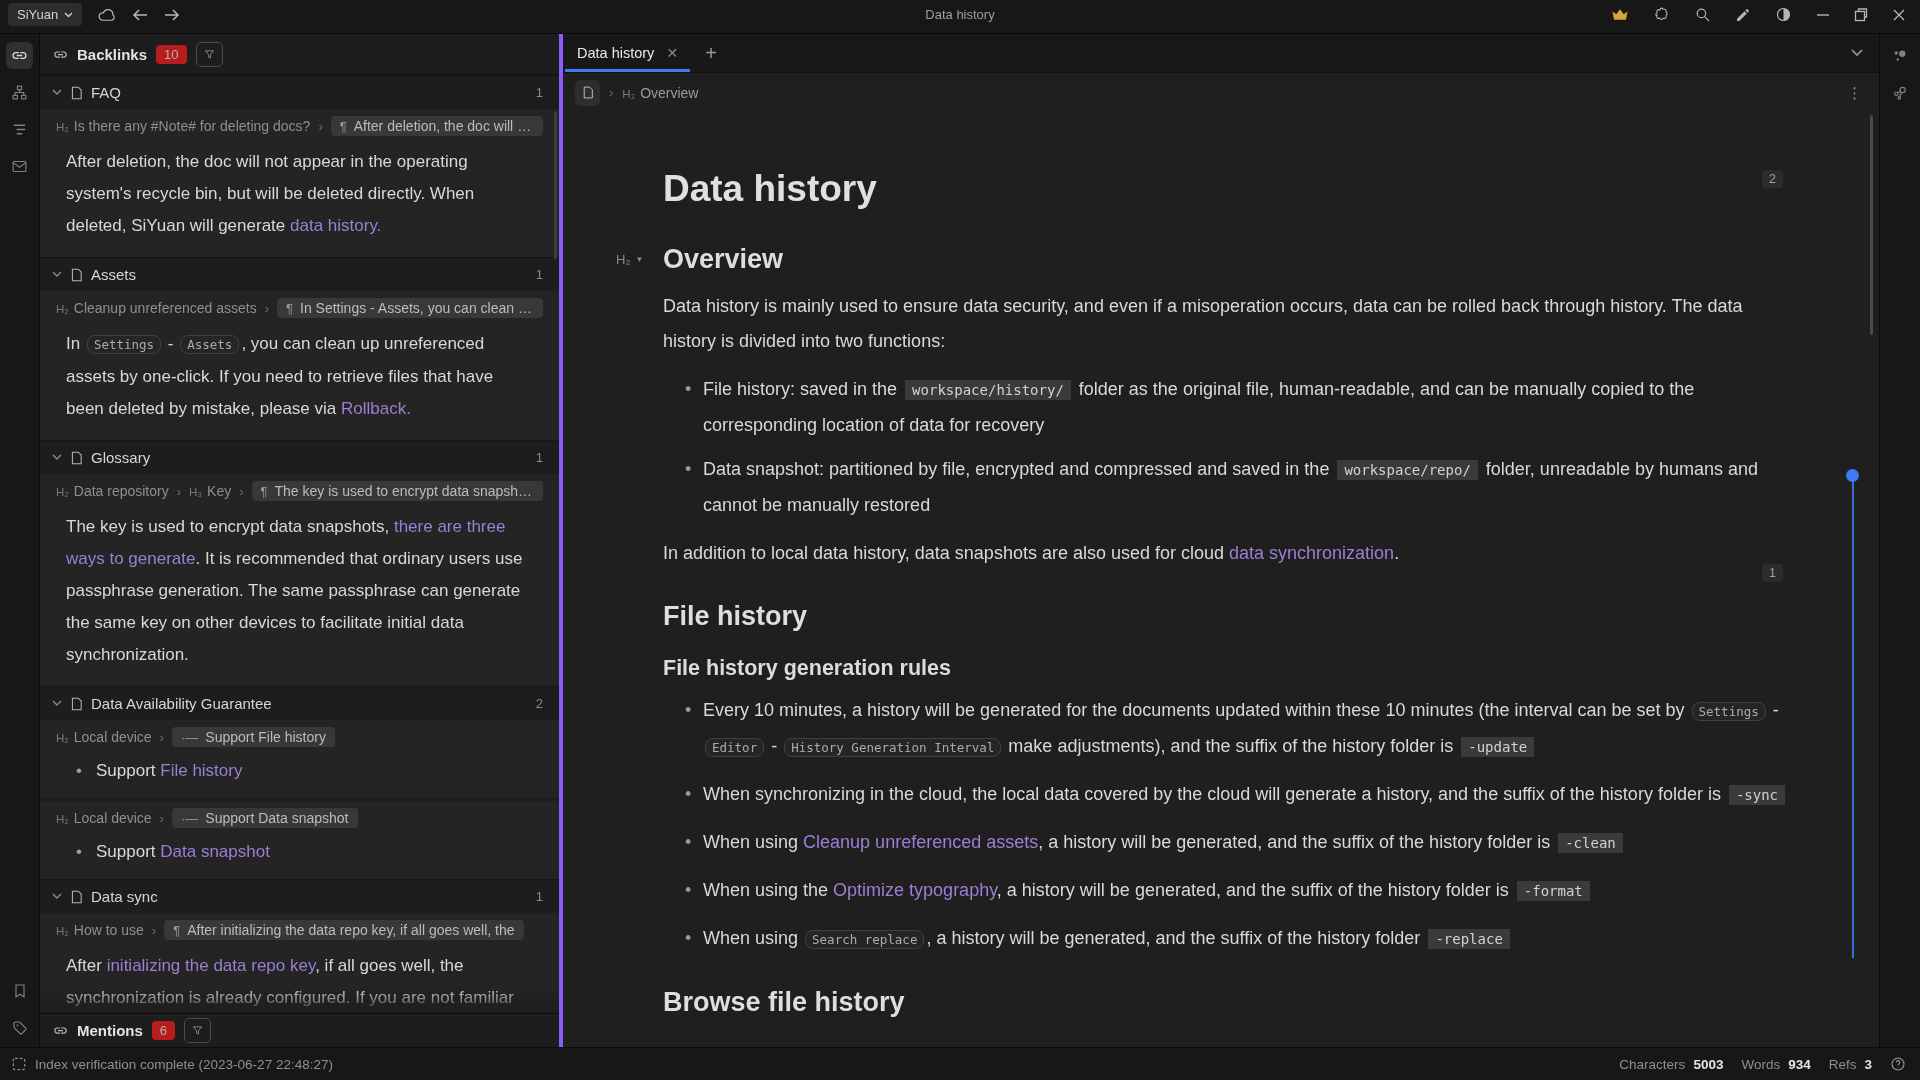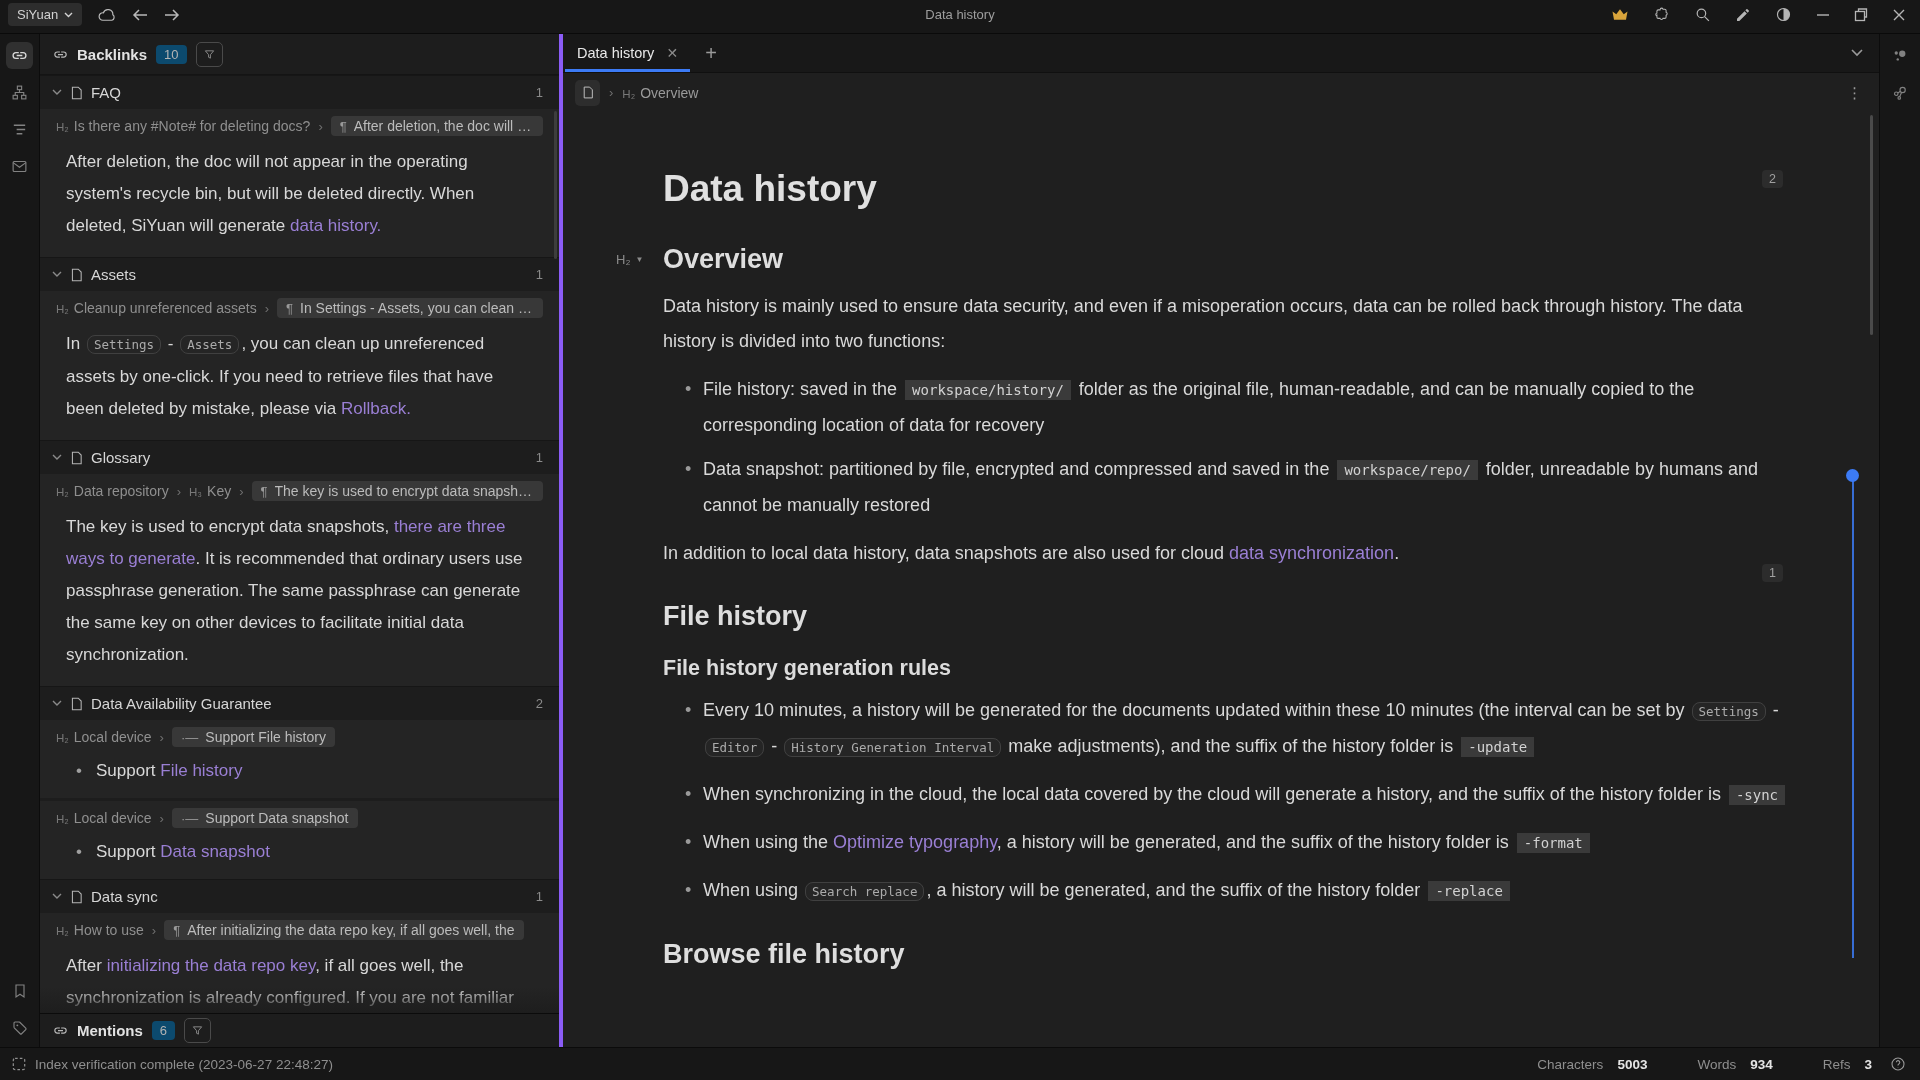--- a/index.html
+++ b/index.html
@@ -28,21 +28,21 @@
   .dock-btn { width:27px; height:27px; border-radius:6px; display:grid; place-items:center; color:#828282; }
   .dock-btn.active { background:#303030; color:#d8d8d8; }
   .dock-spacer { margin-top:auto; }
 
   
   .panel { width:523px; flex:0 0 523px; background:#1d1d1d; border-right:4px solid #8b5cf6;
     display:flex; flex-direction:column; min-height:0; }
   .panel-h { height:41px; flex:0 0 41px; display:flex; align-items:center; gap:9px;
     padding:0 13px; border-bottom:1px solid #141414; }
   .panel-h .ph-title { font-weight:bold; font-size:15px; color:#e2e2e2; }
-  .count-chip { background:#0c4a6e; border-radius:4px; padding:2px 8px; font-size:13px; color:#b3b3b3; }
+  .count-chip { background:#b91c1c; border-radius:4px; padding:2px 8px; font-size:13px; color:#b3b3b3; }
   .filter-btn { width:27px; height:25px; border:1px solid #4a4a4a; border-radius:5px;
     display:grid; place-items:center; color:#9a9a9a; }
   .bl-list { flex:1; overflow:hidden; position:relative; }
   .bl-sec-h { height:34px; display:flex; align-items:center; gap:8px; padding:0 16px 0 12px;
     font-size:15px; color:#d6d6d6; background:#1d1d1d; border-top:1px solid #161616; }
   .bl-sec-h .chev { color:#8a8a8a; }
   .bl-sec-h .doc-ic { color:#b5b5b5; }
   .bl-sec-count { margin-left:auto; font-size:13px; color:#8a8a8a; }
   .bl-item { background:#242424; padding:5px 0 9px; }
   .bl-item + .bl-item { margin-top:3px; }
@@ -106,21 +106,21 @@
     padding:2px 7px; border-radius:4px; }
   .blue-dot { position:absolute; left:1283px; top:357px; width:13px; height:13px; border-radius:50%; background:#3c7bf5; }
   .blue-line { position:absolute; left:1289px; top:368px; width:2px; height:478px; background:#3c7bf5; opacity:.85; }
   .scroll-thumb { position:absolute; left:1307px; top:3px; width:3px; height:220px; background:#4a4a4a; border-radius:2px; }
   .panel-thumb { position:absolute; right:2px; top:36px; width:3px; height:148px; background:#3d3d3d; border-radius:2px; }
 
   
   .statusbar { height:33px; flex:0 0 33px; background:#171717; border-top:1px solid #0b0b0b;
     display:flex; align-items:center; gap:9px; padding:0 14px 0 12px; font-size:13.5px; color:#8f8f8f; }
   .stats { margin-left:auto; display:flex; align-items:center; gap:18px; }
-  .stat { display:flex; gap:14px;margin-left:32px; }
+  .stat { display:flex; gap:8px; }
   .stat b { color:#e5e5e5; font-weight:bold; }
 </style>
 </head>
 <body>
 
 <div class="app">
 
   <div class="toolbar">
     <div class="menu-chip">
       <span>SiYuan</span>
@@ -468,20 +468,21 @@
           </ul>
 
           <p><span>In addition to local data history, data snapshots are also used for cloud </span><span class="ref">data synchronization</span><span>.</span></p>
 
           <h2 class="plain">File history</h2>
           <h3>File history generation rules</h3>
 
           <ul class="rules">
             <li><span>Every 10 minutes, a history will be generated for the documents updated within these 10 minutes (the interval can be set by </span><span class="kbd">Settings</span><span> - </span><span class="kbd">Editor</span><span> - </span><span class="kbd">History Generation Interval</span><span> make adjustments), and the suffix of the history folder is </span><span class="code">-update</span></li>
             <li><span>When synchronizing in the cloud, the local data covered by the cloud will generate a history, and the suffix of the history folder is </span><span class="code">-sync</span></li>
+            <li><span>When using </span><span class="ref">Cleanup unreferenced assets</span><span>, a history will be generated, and the suffix of the history folder is </span><span class="code">-clean</span></li>
             <li><span>When using the </span><span class="ref">Optimize typography</span><span>, a history will be generated, and the suffix of the history folder is </span><span class="code">-format</span></li>
             <li><span>When using </span><span class="kbd">Search replace</span><span>, a history will be generated, and the suffix of the history folder </span><span class="code">-replace</span></li>
           </ul>
 
           <h2 class="plain">Browse file history</h2>
         </div>
 
         <span class="ref-badge" style="top:58px; left:1199px;">2</span>
         <span class="ref-badge" style="top:452px; left:1199px;">1</span>
         <span class="blue-dot"></span>

